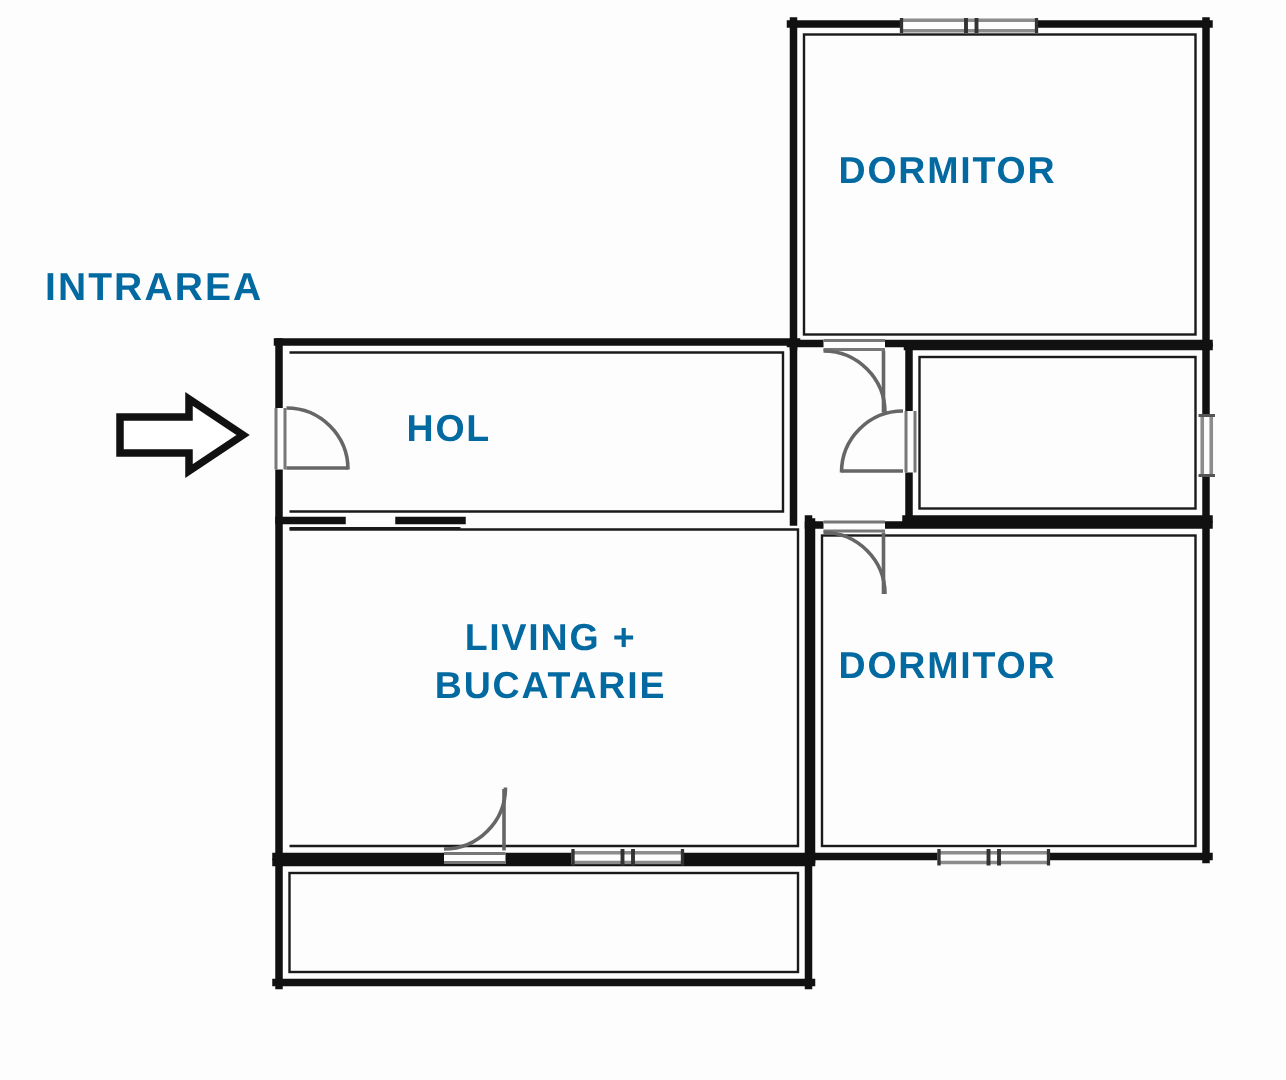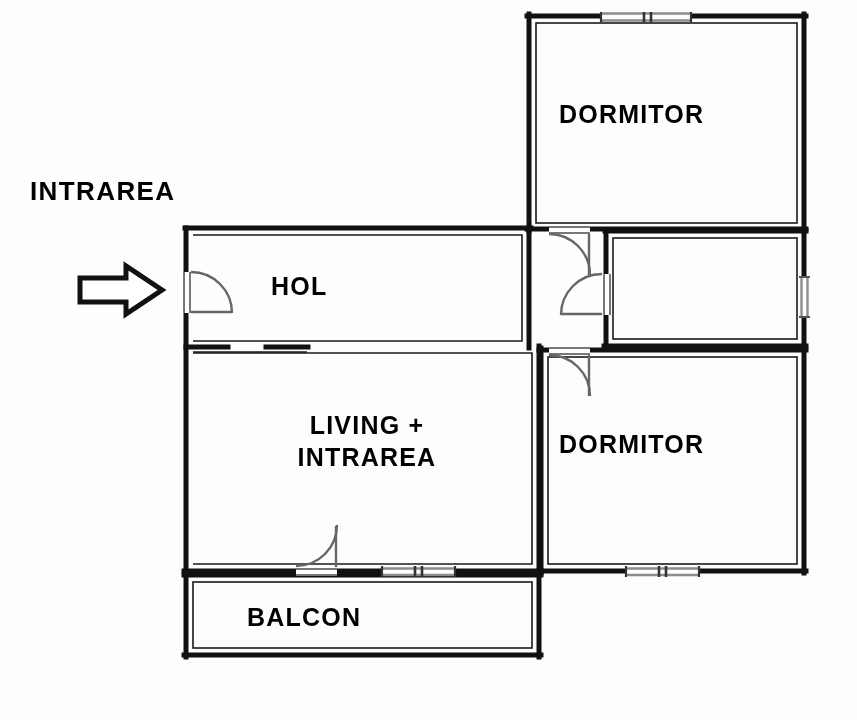--- a/index.html
+++ b/index.html
@@ -23,21 +23,21 @@
     position: absolute;
     left: 0;
     top: 0;
     width: 857px;
     height: 720px;
   }
   .room-label {
     position: absolute;
     font-family: "Liberation Sans", sans-serif;
     font-weight: bold;
-    color: #000000;
+    color: #0369a1;
     letter-spacing: 1.2px;
     white-space: pre;
     text-align: center;
     line-height: 1.28;
     user-select: none;
   }
   #label-intrarea {
     left: 30px;
     top: 175px;
     font-size: 26px;
@@ -237,17 +237,16 @@
 
   <div class="room-label" id="label-intrarea">INTRAREA</div>
 
   <div class="room-label" id="label-hol">HOL</div>
 
   <div class="room-label" id="label-dormitor-top">DORMITOR</div>
 
   <div class="room-label" id="label-dormitor-bottom">DORMITOR</div>
 
   <div class="room-label" id="label-living">LIVING +
-INTRAREA</div>
-
-  <div class="room-label" id="label-balcon">BALCON</div>
+BUCATARIE</div>
+
 
 </div>
 
 </body></html>

